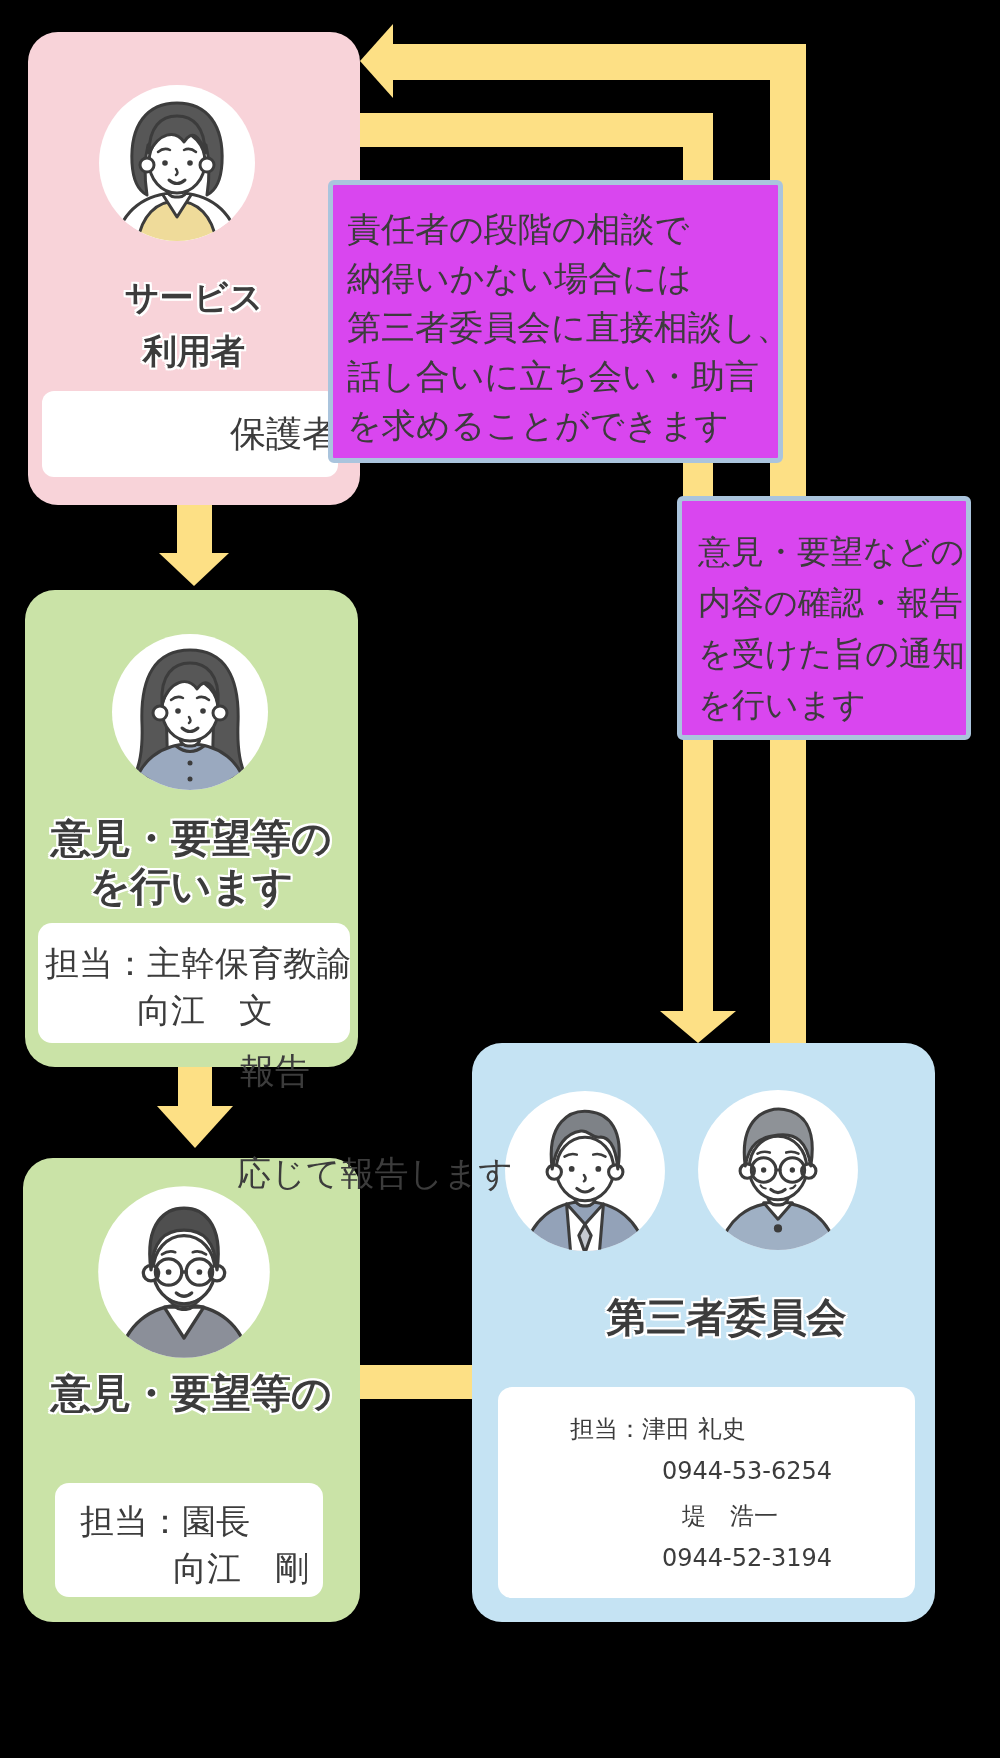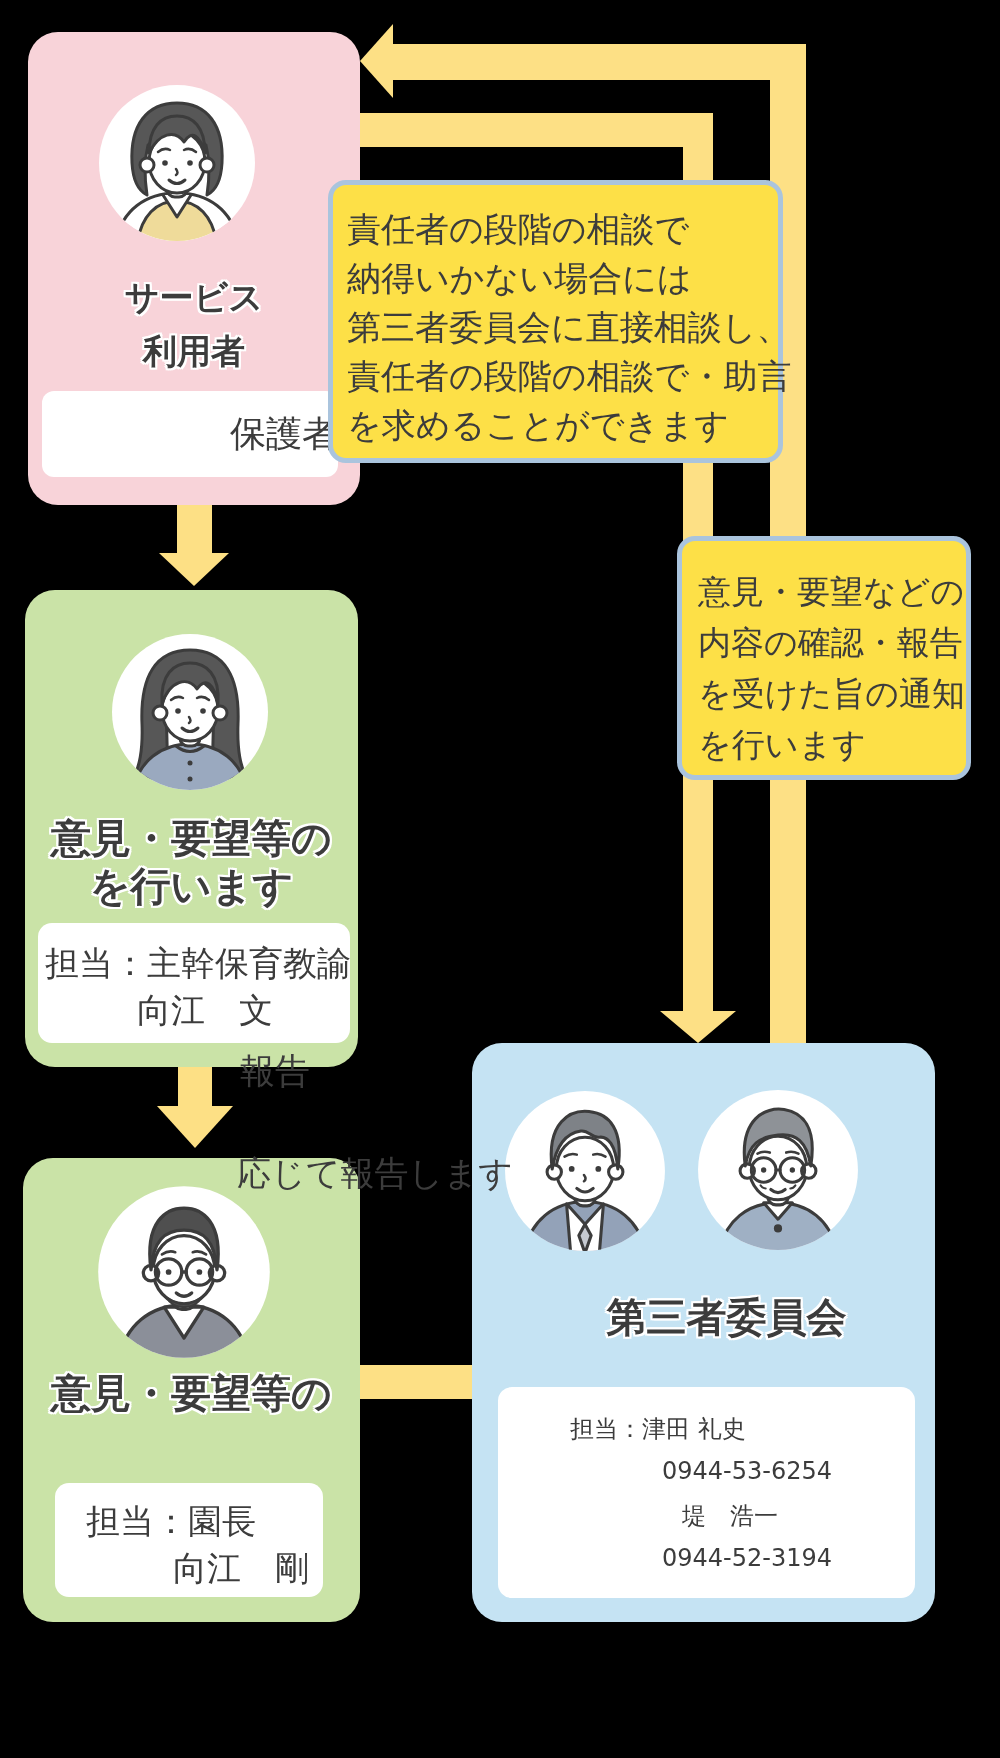--- a/index.html
+++ b/index.html
@@ -26,22 +26,22 @@
   .boxtitle{
     position:absolute;z-index:3;text-align:center;font-weight:600;
     color:var(--text-dark);
     text-shadow:-2px -2px 0 #fff,2px -2px 0 #fff,-2px 2px 0 #fff,2px 2px 0 #fff,
                 0 -2px 0 #fff,0 2px 0 #fff,-2px 0 0 #fff,2px 0 0 #fff;
   }
   .staffline{position:absolute;z-index:4;font-size:34px;font-weight:500;white-space:nowrap;}
   .contactline{position:absolute;z-index:4;font-size:24px;font-weight:500;white-space:nowrap;}
   
   .callout{
-    position:absolute;background:#fde047;border:5px solid var(--callout-border);
-    border-radius:18px;z-index:7;box-sizing:border-box;
+    position:absolute;background:#d946ef;border:5px solid var(--callout-border);
+    border-radius:6px;z-index:7;box-sizing:border-box;
   }
   .callout .line{font-size:34px;font-weight:500;white-space:nowrap;color:var(--text-dark);}
   
   .fraglabel{position:absolute;z-index:6;font-weight:500;color:var(--text-dark);white-space:nowrap;}
   .avatar{position:absolute;z-index:3;}
 </style>
 </head>
 <body>
 
 <div id="canvas">
@@ -155,21 +155,21 @@
       <circle cx="94" cy="80" r="2.6" fill="#3C3C3C" stroke="none"></circle>
       <path d="M60,64 q6,-4 12,-2" fill="none" stroke-width="2.5"></path>
       <path d="M88,62 q6,-2 12,2" fill="none" stroke-width="2.5"></path>
       <path d="M73,99 q7,6 14,0" fill="none"></path>
     </g>
   </svg>
   <div class="boxtitle" style="left:23px;top:1369px;width:337px;font-size:40px;line-height:48px;">
     <div>意見・要望等の</div>
   </div>
   <div class="whitebox" style="left:55px;top:1483px;width:268px;height:114px;"></div>
-  <div class="staffline" style="left:86px;top:1499px;font-family:Liberation Serif, serif;">担当：園長</div>
+  <div class="staffline" style="left:80px;top:1499px;font-family:Liberation Serif, serif;">担当：園長</div>
   <div class="staffline" style="left:173px;top:1546px;">向江　剛</div>
 
   <div class="bigbox blue" style="left:472px;top:1043px;width:463px;height:579px;"></div>
   <svg class="avatar" style="left:503px;top:1089px;" width="164" height="164" viewBox="0 0 160 160">
     <defs>
         <clipPath id="cp4">
           <circle cx="80" cy="80" r="78"></circle>
         </clipPath>
       </defs>
     <circle cx="80" cy="80" r="78" fill="#fff"></circle>
@@ -225,23 +225,23 @@
   <div class="contactline" style="left:662px;top:1500px;margin-left:20px;">堤　浩一</div>
   <div class="contactline" style="left:662px;top:1544px;">0944-52-3194</div>
 
   <div class="fraglabel" style="left:240px;top:1048px;font-size:35px;">報告</div>
   <div class="fraglabel" style="left:237px;top:1151px;font-size:34px;">応じて報告します</div>
 
   <div class="callout" style="left:328px;top:180px;width:455px;height:283px;padding:20px 6px 0 14px;">
     <div class="line" style="line-height:49px;">責任者の段階の相談で</div>
     <div class="line" style="line-height:49px;">納得いかない場合には</div>
     <div class="line" style="line-height:49px;">第三者委員会に直接相談し、</div>
-    <div class="line" style="line-height:49px;">責任者の段階の相談で・助言</div>
+    <div class="line" style="line-height:49px;">話し合いに立ち会い・助言</div>
     <div class="line" style="line-height:49px;">を求めることができます</div>
   </div>
-  <div class="callout" style="left:677px;top:536px;width:294px;height:244px;padding:25px 0 0 16px;">
+  <div class="callout" style="left:677px;top:496px;width:294px;height:244px;padding:25px 0 0 16px;">
     <div class="line" style="font-size:33px;line-height:51px;">意見・要望などの</div>
     <div class="line" style="font-size:33px;line-height:51px;">内容の確認・報告</div>
     <div class="line" style="font-size:33px;line-height:51px;">を受けた旨の通知</div>
     <div class="line" style="font-size:33px;line-height:51px;">を行います</div>
   </div>
 
 </div>
 
 </body></html>

